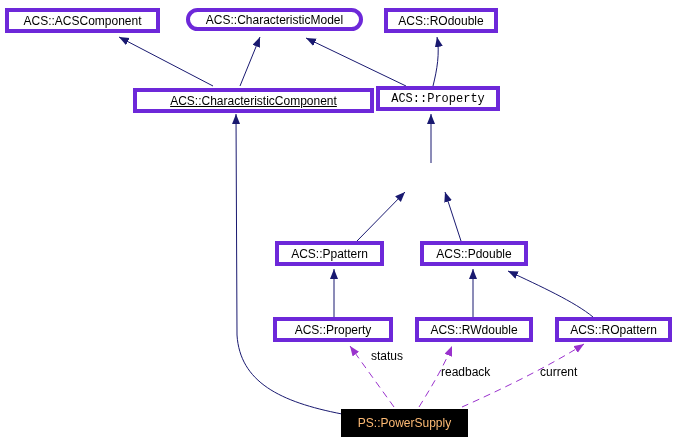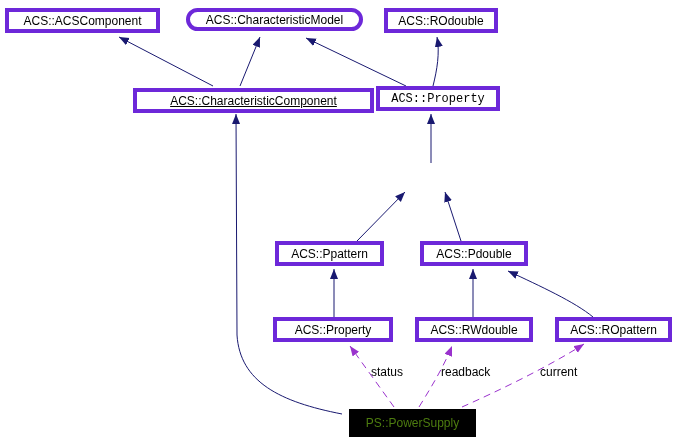--- a/index.html
+++ b/index.html
@@ -32,23 +32,22 @@
     align-items: center;
     justify-content: center;
     font-size: 12px;
     line-height: 1;
     white-space: nowrap;
     cursor: pointer;
     text-align: right;
   }
   .node.highlight {
     background: #000000;
-    color: #4d7c0f;
+    color: #fdba74;
     border-color: #000000;
-    margin-left: 8px;
   }
   .edge-label {
     position: absolute;
     font-size: 12px;
     color: #000000;
     line-height: 1;
     white-space: nowrap;
   }
 </style>
 </head>
@@ -88,17 +87,17 @@
   <div class="node" style="left:384px; top:8px;   width:114px; height:25px;">ACS::ROdouble</div>
   <div class="node" style="left:133px; top:88px;  width:241px; height:25px;text-decoration:underline;">ACS::CharacteristicComponent</div>
   <div class="node" style="left:376px; top:86px;  width:124px; height:25px;font-family:Liberation Mono, monospace;">ACS::Property</div>
   <div class="node" style="left:275px; top:241px; width:109px; height:25px;">ACS::Ppattern</div>
   <div class="node" style="left:420px; top:241px; width:108px; height:25px;">ACS::Pdouble</div>
   <div class="node" style="left:273px; top:317px; width:120px; height:25px;">ACS::Property</div>
   <div class="node" style="left:415px; top:317px; width:118px; height:25px;">ACS::RWdouble</div>
   <div class="node" style="left:555px; top:317px; width:117px; height:25px;">ACS::ROpattern</div>
   <div class="node highlight" style="left:341px; top:409px; width:127px; height:28px;">PS::PowerSupply</div>
 
-  <div class="edge-label" style="left:371px; top:366px;">status</div>
+  <div class="edge-label" style="left:371px; top:350px;">status</div>
   <div class="edge-label" style="left:441px; top:366px;">readback</div>
   <div class="edge-label" style="left:540px; top:366px;">current</div>
 
 </div>
 
 </body></html>

